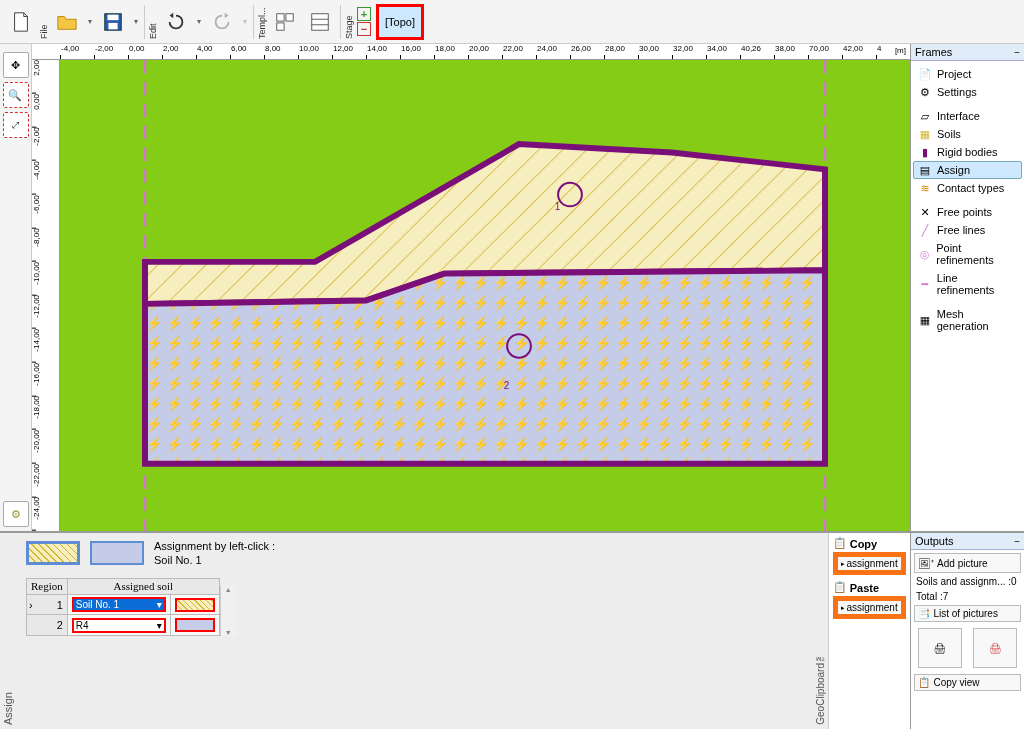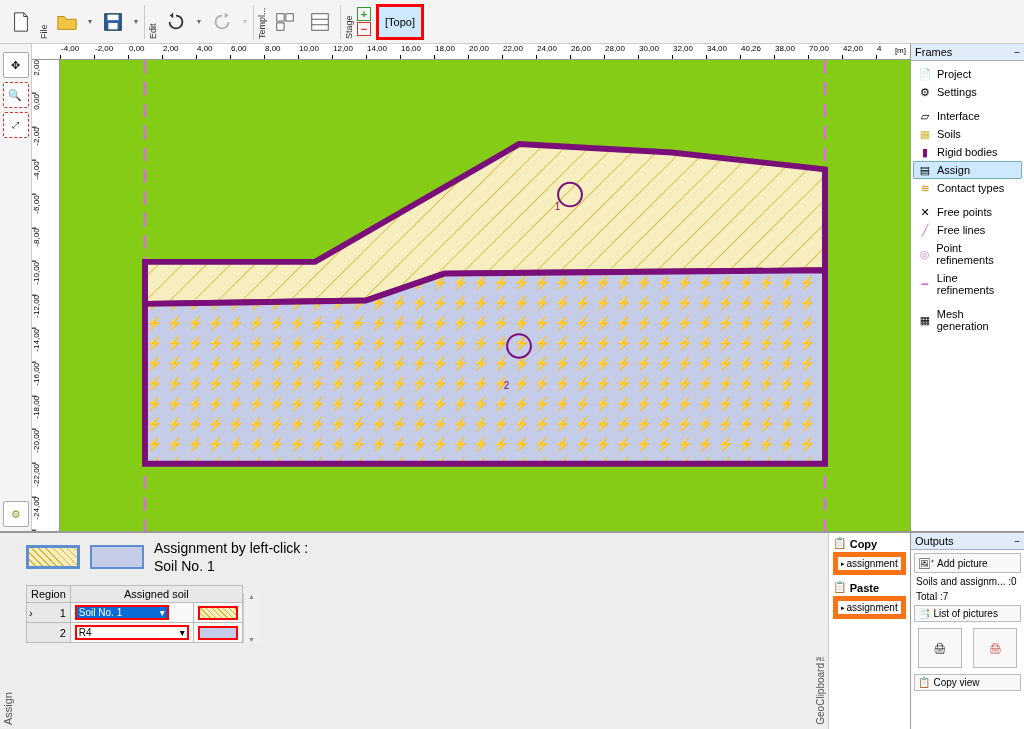--- a/index.html
+++ b/index.html
@@ -42,28 +42,28 @@
 .fr-icon { width: 14px; height: 12px; display: inline-flex; align-items:center; justify-content:center; font-size:11px;}
 
 
 .bottom { height: 198px; display: flex; border-top: 2px solid #999; }
 .bottom-left { flex: 1; background: #ededed; position: relative; padding: 6px; display:flex; flex-direction:column; }
 .assign-vert { position: absolute; left: 2px; bottom: 4px; writing-mode: vertical-rl; transform: rotate(180deg); font-size: 11px; color:#555;}
 .geoclip-vert { position: absolute; right: 2px; bottom: 4px; writing-mode: vertical-rl; transform: rotate(180deg); font-size: 10px; color:#555;}
 .swatch-row { display: flex; align-items: center; gap: 10px; margin-left: 20px; }
 .swatch { width: 54px; height: 24px; border: 2px solid #5f8dd3; cursor: pointer; }
 .swatch.soil1 { border-width:3px; }
-.assign-text { font-size: 14px; line-height: 1.3; }
+.assign-text { font-size: 11px; line-height: 1.3; }
 
 .region-table { margin-top: 10px; margin-left: 20px; border-collapse: collapse; font-size: 11px; }
 .region-table th, .region-table td { border: 1px solid #bbb; padding: 1px 4px; background: #f8f8f8; }
-.region-table th { background: #e8e8e8; font-weight: normal; text-align:center;}
+.region-table th { background: #e8e8e8; font-weight: normal; text-align:center;font-family:Liberation Serif, serif;}
 .region-table td.rownum { background:#e8e8e8; text-align:right; width:24px;}
 .soil-select { border: 2px solid red; background:#0a6cd6; color:#fff; font-size:10px; padding:0 2px; display:inline-flex; justify-content:space-between; width:94px;}
-.soil-select2 { border: 2px solid red; background:#fff; font-size:10px; padding:0 2px; display:inline-flex; justify-content:space-between; width:114px;}
+.soil-select2 { border: 2px solid red; background:#fff; font-size:10px; padding:0 2px; display:inline-flex; justify-content:space-between; width:94px;}
 .mini-sw { width:40px; height:14px; border:2px solid red; display:inline-block; vertical-align:middle;}
 
 .clip-panel { width: 82px; background: #fff; border-left: 1px solid #ccc; padding: 4px; display:flex; flex-direction:column; gap:2px;}
 .clip-h { display:flex; align-items:center; gap:3px; font-weight:bold; font-size:11px;}
 .clip-btn { border:5px solid #f97316; background:#f8f8f8; padding:1px 3px; font-size:10px; cursor:pointer; display:flex; align-items:center; gap:2px;}
 .clip-btn .tri { font-size:7px;}
 
 .outputs { width: 114px; background: #fff; border-left: 1px solid #999; display:flex; flex-direction:column;}
 .out-body { padding: 3px; display:flex; flex-direction:column; gap:2px; font-size:10px;}
 .out-btn { border:1px solid #bbb; background:#f8f8f8; padding:2px 3px; cursor:pointer; display:flex; align-items:center; gap:3px;}

